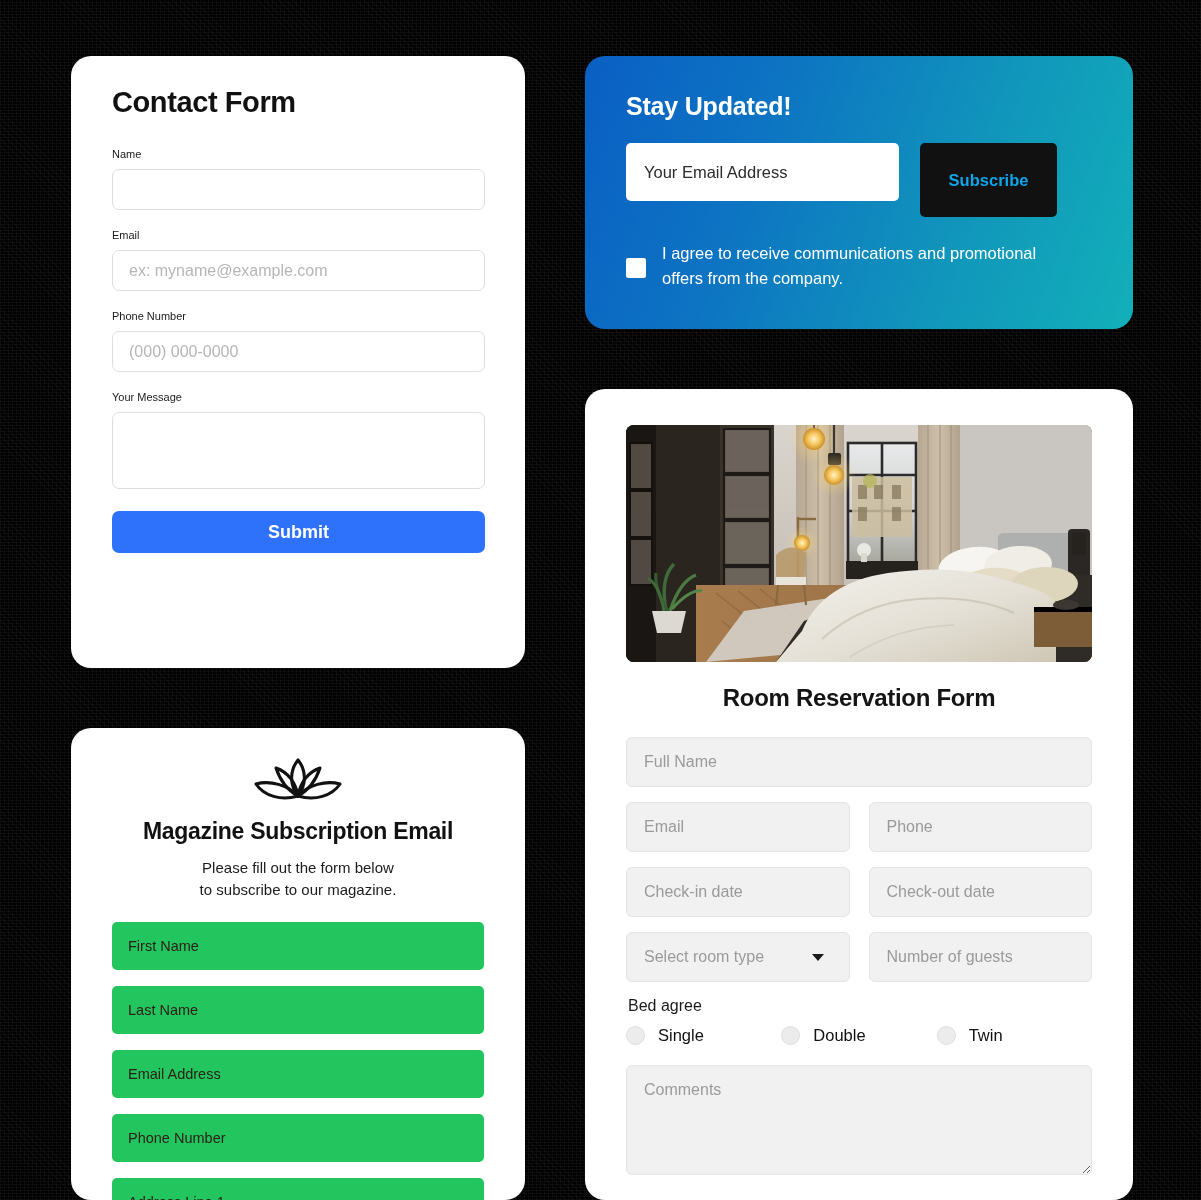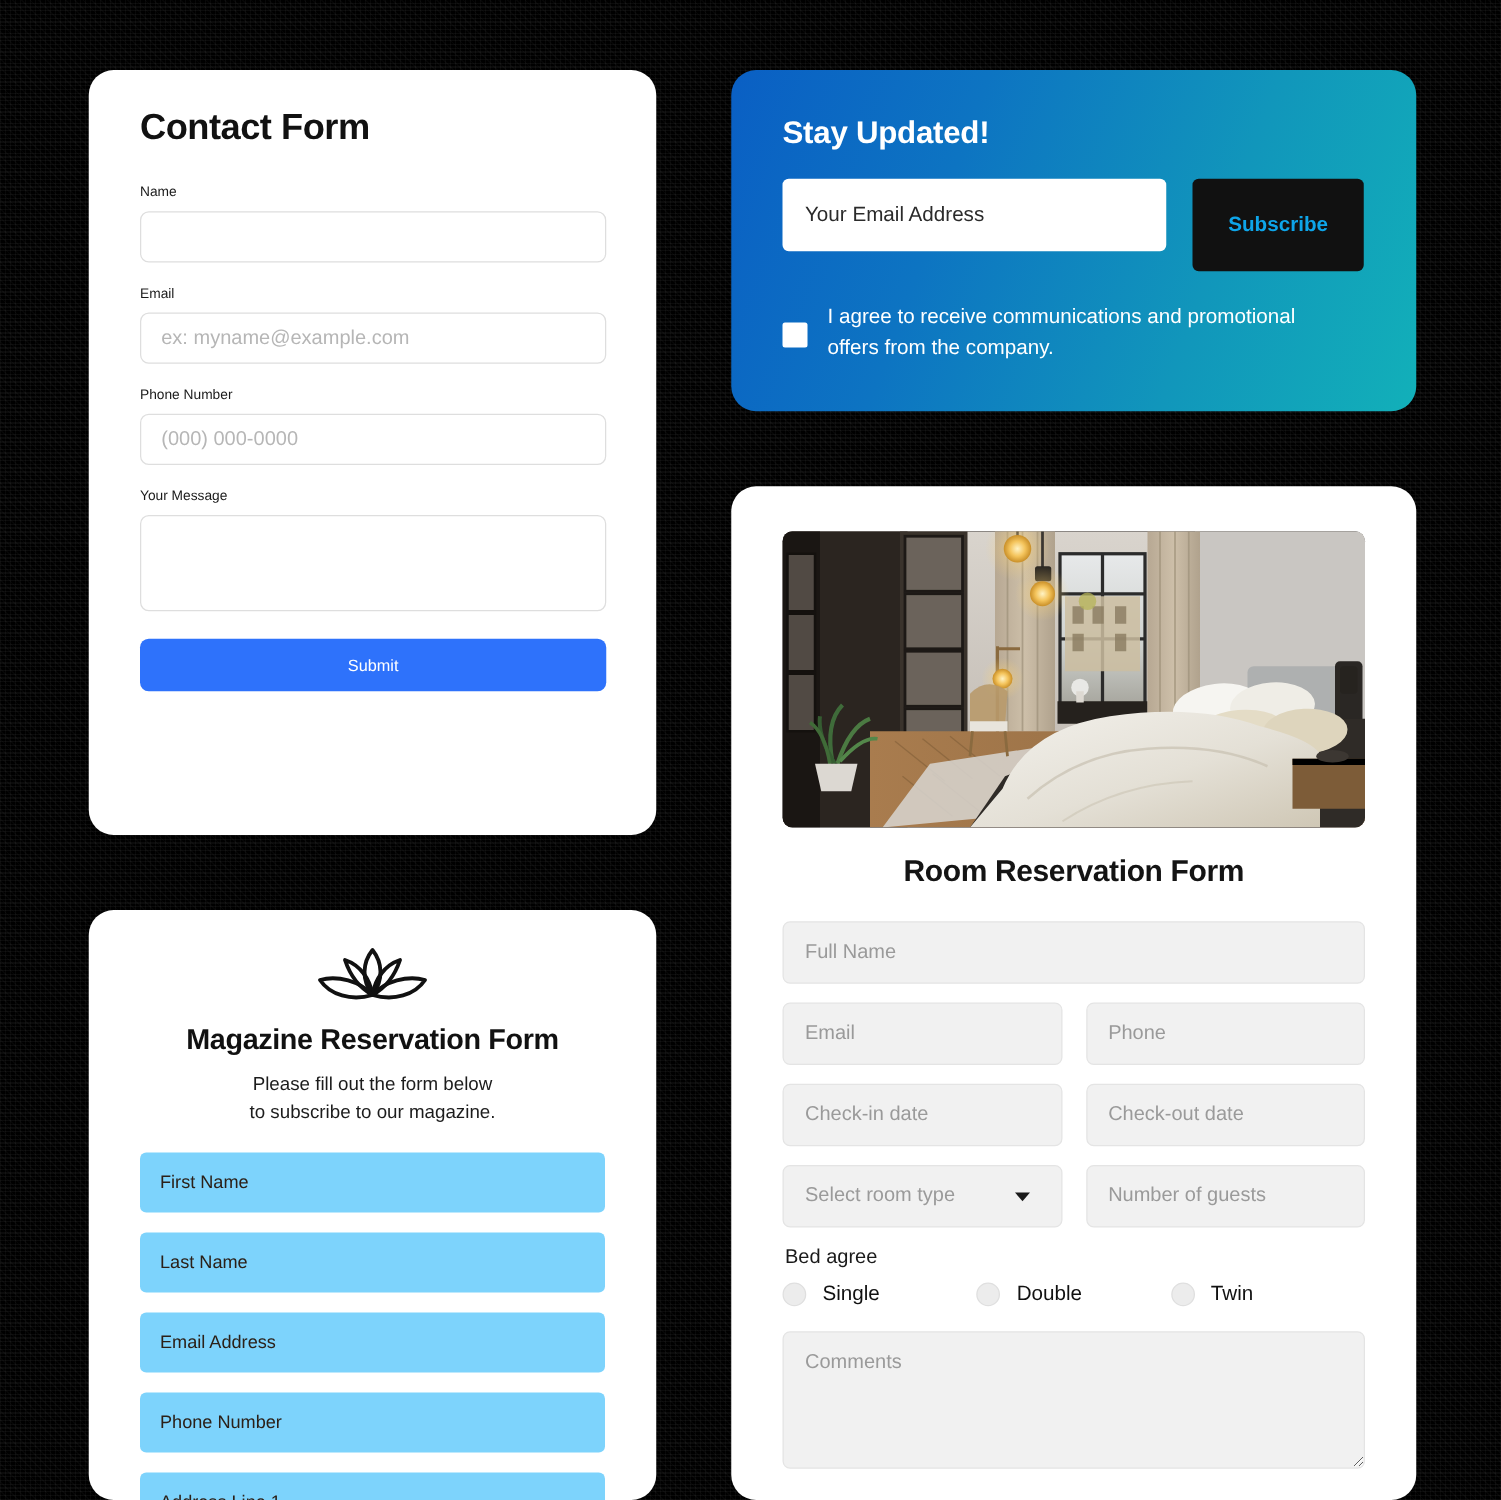--- a/index.html
+++ b/index.html
@@ -79,22 +79,22 @@
     margin-bottom: 22px;
   }
   #cf-submit {
     width: 373px;
     height: 42px;
     background: #2e72fb;
     border: none;
     border-radius: 7px;
     color: #ffffff;
     font-family: "Liberation Sans", sans-serif;
-    font-size: 13px;
-    font-weight: normal;
+    font-size: 18px;
+    font-weight: bold;
     cursor: pointer;
   }
 
   
   #newsletter-card {
     left: 585px; top: 56px;
     width: 548px; height: 273px;
     background: linear-gradient(110deg, #0a5fc4 0%, #0d74c2 32%, #1196bb 68%, #12b0b9 100%);
     padding: 36px 40px 0 41px;
   }
@@ -104,21 +104,21 @@
     color: #ffffff;
     margin-bottom: 22px;
     letter-spacing: -0.2px;
   }
   #newsletter-row {
     display: flex;
     gap: 21px;
     margin-bottom: 24px;
   }
   #nl-email {
-    width: 307px;
+    width: 273px;
     height: 58px;
     background: #ffffff;
     border: none;
     border-radius: 5px;
     font-family: "Liberation Sans", sans-serif;
     font-size: 16.5px;
     color: #1e1e1e;
     padding: 0 18px;
     outline: none;
   }
@@ -261,21 +261,21 @@
     margin-bottom: 12px;
   }
   #magazine-subtitle {
     font-size: 15px;
     color: #1c1c1c;
     text-align: center;
     line-height: 1.45;
     margin-bottom: 21px;
   }
   .mag-field {
-    background: #7dd3fc;
+    background: #22c55e;
     border: none;
     border-radius: 5px;
     height: 48px;
     width: 100%;
     font-family: "Liberation Sans", sans-serif;
     font-size: 14.5px;
     color: #2b2018;
     font-weight: 500;
     padding: 0 16px;
     display: flex;
@@ -530,21 +530,21 @@
         <path d="M24 14 C28 26 35 36 46 42 C44 29 36 18 24 14 Z"></path>
 
         <path d="M68 14 C64 26 57 36 46 42 C48 29 56 18 68 14 Z"></path>
 
         <path d="M4 30 C12 42 29 47 46 42 C36 31 18 26 4 30 Z"></path>
 
         <path d="M88 30 C80 42 63 47 46 42 C56 31 74 26 88 30 Z"></path>
       </g>
     </svg>
 
-    <div id="magazine-title">Magazine Reservation Form</div>
+    <div id="magazine-title">Magazine Subscription Email</div>
 
     <div id="magazine-subtitle">
       <div>Please fill out the form below</div>
       <div>to subscribe to our magazine.</div>
     </div>
 
     <input class="mag-field" type="text" placeholder="First Name" style="">
     <input class="mag-field" type="text" placeholder="Last Name" style="">
     <input class="mag-field" type="text" placeholder="Email Address" style="">
     <input class="mag-field" type="text" placeholder="Phone Number" style="">

